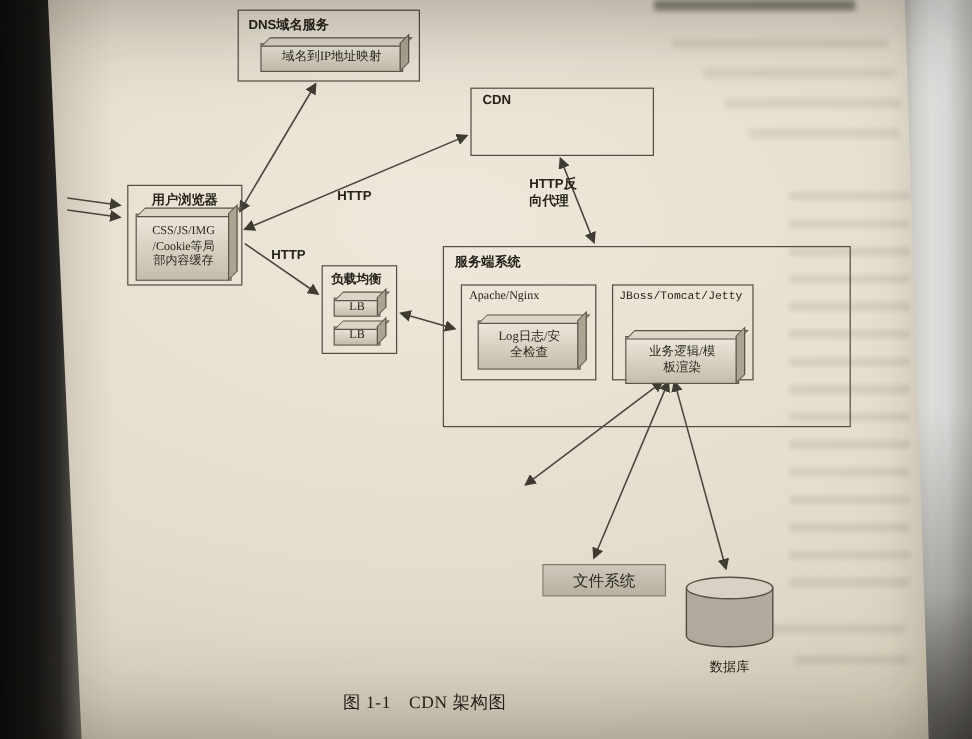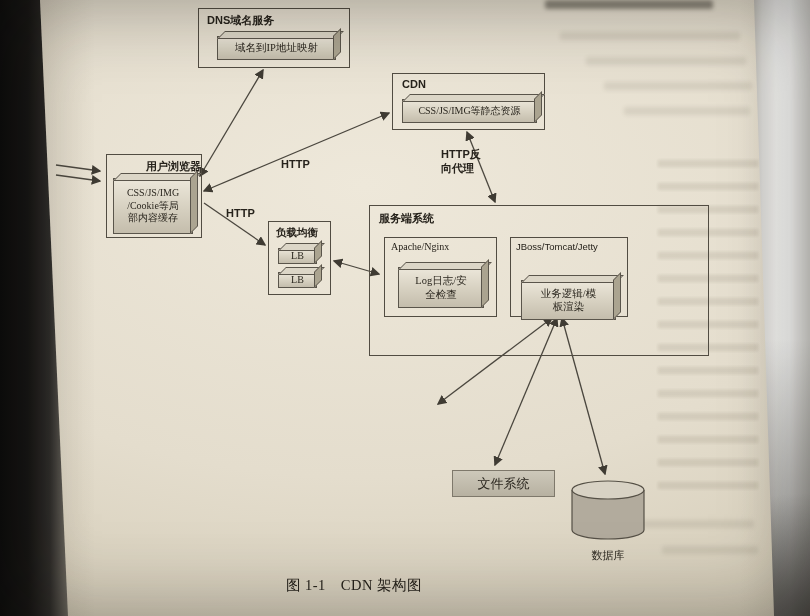--- a/index.html
+++ b/index.html
@@ -120,25 +120,24 @@
       </g>
     </svg>
 
     <div class="node outer" style="left:198px;top:8px;width:152px;height:60px">
       <div class="otitle" style="left:8px;top:4px">DNS域名服务</div>
       <div class="box3d" style="left:18px;top:27px;width:119px;height:24px">域名到IP地址映射</div>
     </div>
 
     <div class="node outer" style="left:392px;top:73px;width:153px;height:57px">
       <div class="otitle" style="left:9px;top:4px">CDN</div>
-      <div class="box3d" style="left:9px;top:25px;width:135px;height:24px;font-size:10px">CSS/JS/IMG等静态资源</div>
     </div>
 
     <div class="node outer" style="left:106px;top:154px;width:96px;height:84px">
-      <div class="otitle" style="left:0;top:4px;width:100%;text-align:right">用户浏览器</div>
+      <div class="otitle" style="left:0;top:4px;width:100%;text-align:center">用户浏览器</div>
       <div class="box3d" style="left:6px;top:23px;width:80px;height:56px;font-size:10px">CSS/JS/IMG
 /Cookie等局
 部内容缓存</div>
     </div>
 
     <div class="node outer" style="left:268px;top:221px;width:63px;height:74px">
       <div class="otitle" style="left:7px;top:4px;font-size:10.5px">负载均衡</div>
       <div class="box3d" style="left:9px;top:26px;width:39px;height:16px;font-size:10px">LB</div>
       <div class="box3d" style="left:9px;top:50px;width:39px;height:16px;font-size:10px">LB</div>
     </div>
@@ -146,21 +145,21 @@
     <div class="node outer" style="left:369px;top:205px;width:340px;height:151px">
       <div class="otitle" style="left:9px;top:5px">服务端系统</div>
 
       <div class="outer" style="position:absolute;left:14px;top:31px;width:113px;height:80px">
         <div class="otitle" style="left:6px;top:3px;font-size:10px;font-weight:400;font-family:'Liberation Serif',serif">Apache/Nginx</div>
         <div class="box3d" style="left:13px;top:29px;width:86px;height:41px">Log日志/安
 全检查</div>
       </div>
 
       <div class="outer" style="position:absolute;left:140px;top:31px;width:118px;height:80px">
-        <div class="otitle" style="left:5px;top:3px;font-size:9.5px;font-weight:400;font-family:Liberation Sans, sans-serif">JBoss/Tomcat/Jetty</div>
+        <div class="otitle" style="left:5px;top:3px;font-size:9.5px;font-weight:400;font-family:Liberation Mono, monospace">JBoss/Tomcat/Jetty</div>
         <div class="box3d" style="left:10px;top:42px;width:95px;height:40px">业务逻辑/模
 板渲染</div>
       </div>
     </div>
 
 
     <div class="filesys" style="left:452px;top:470px;width:103px;height:27px">文件系统</div>
 
     <div class="plain-label" style="left:573px;top:548px;width:70px">数据库</div>
 

